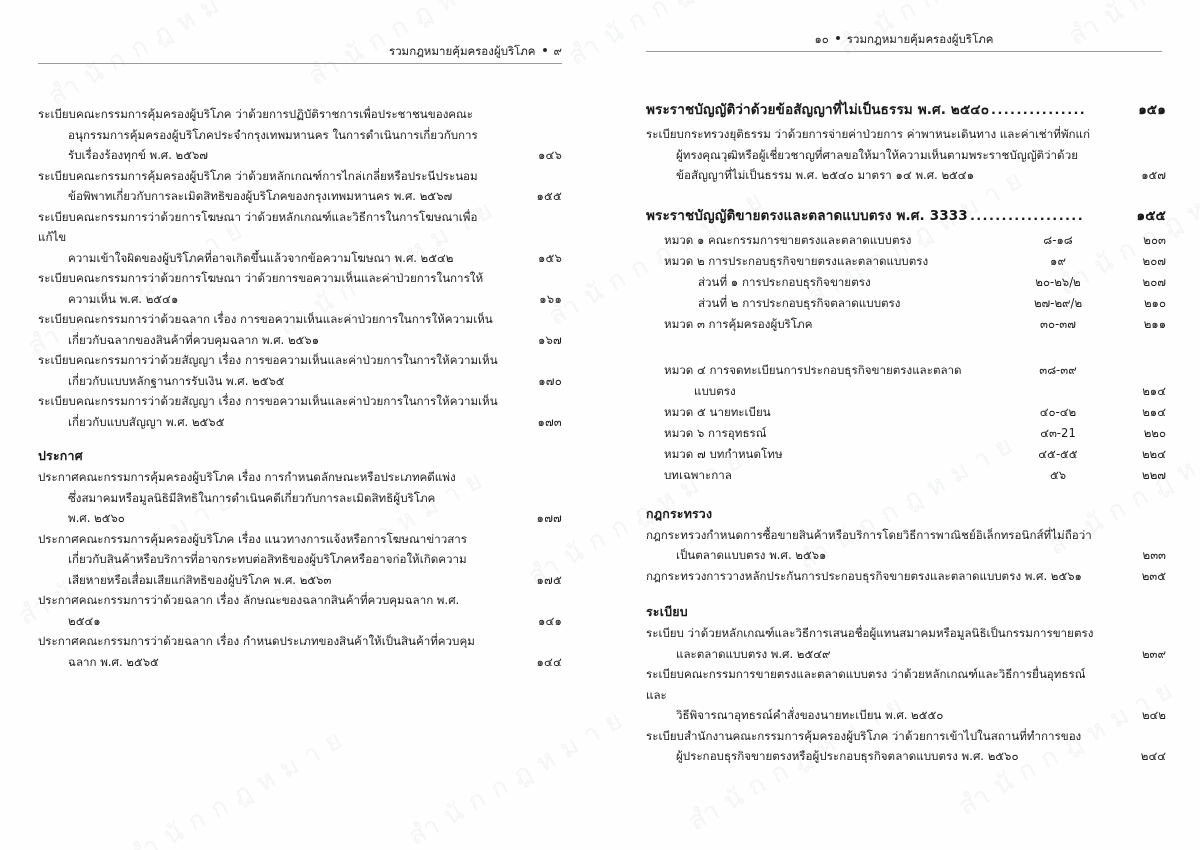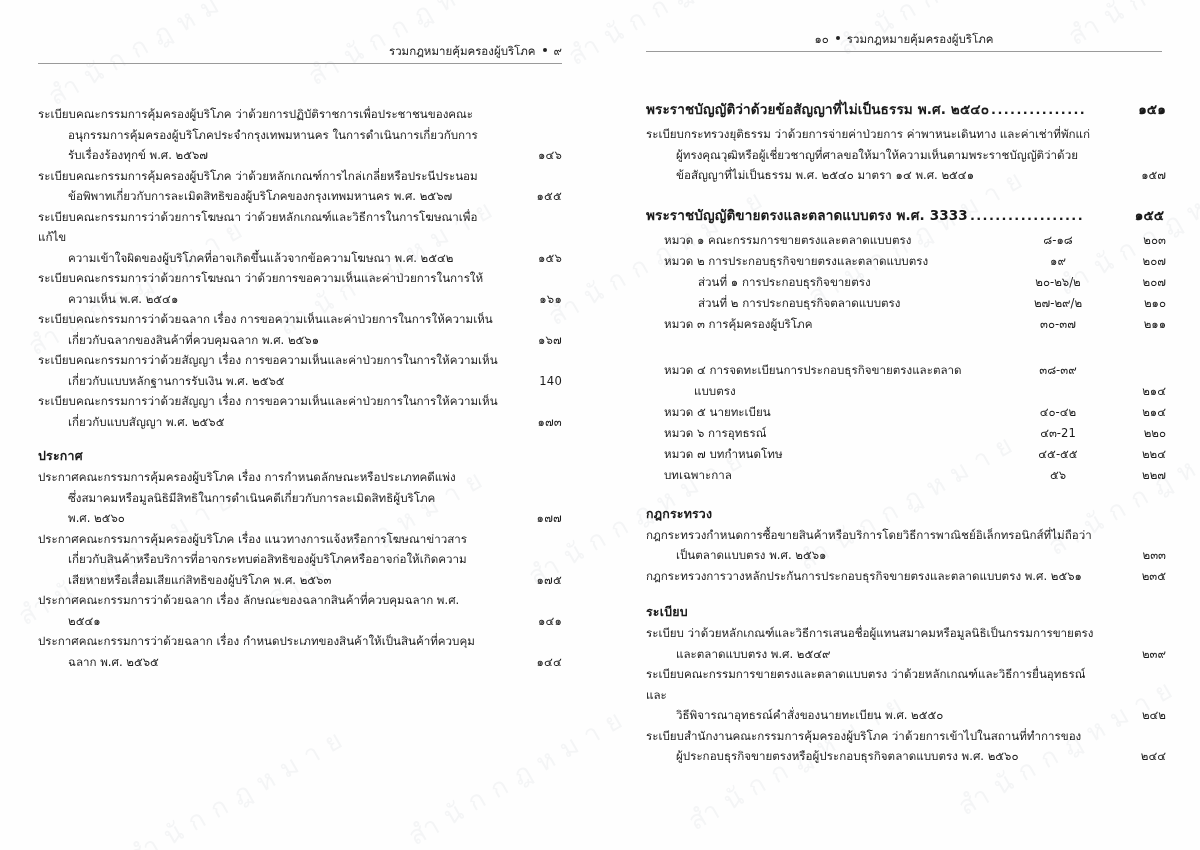--- a/index.html
+++ b/index.html
@@ -145,21 +145,21 @@
     overflow: hidden;
     white-space: nowrap;
     margin: 0 3px 0 2px;
     letter-spacing: 1.4px;
     font-weight: bold;
     font-size: 13px;
     line-height: 1;
   }
   .act-head .act-page {
     width: 56px;
-    text-align: center;
+    text-align: right;
     white-space: nowrap;
     margin-left: 48px;
   }
 
   
   .chap-row {
     position: relative;
     font-size: 11.6px;
     line-height: 21px;
     padding-left: 18px;
@@ -281,21 +281,21 @@
           <span class="cont">เกี่ยวกับฉลากของสินค้าที่ควบคุมฉลาก พ.ศ. ๒๕๖๑</span>
         </span>
         <span class="epage" style="bottom:0">๑๖๗</span>
       </div>
 
       <div class="entry">
         <span class="etext">
           <span>ระเบียบคณะกรรมการว่าด้วยสัญญา เรื่อง การขอความเห็นและค่าป่วยการในการให้ความเห็น</span>
           <span class="cont">เกี่ยวกับแบบหลักฐานการรับเงิน พ.ศ. ๒๕๖๕</span>
         </span>
-        <span class="epage" style="bottom:0">140</span>
+        <span class="epage" style="bottom:0">๑๗๐</span>
       </div>
 
       <div class="entry">
         <span class="etext">
           <span>ระเบียบคณะกรรมการว่าด้วยสัญญา เรื่อง การขอความเห็นและค่าป่วยการในการให้ความเห็น</span>
           <span class="cont">เกี่ยวกับแบบสัญญา พ.ศ. ๒๕๖๕</span>
         </span>
         <span class="epage" style="bottom:0">๑๗๓</span>
       </div>
 

